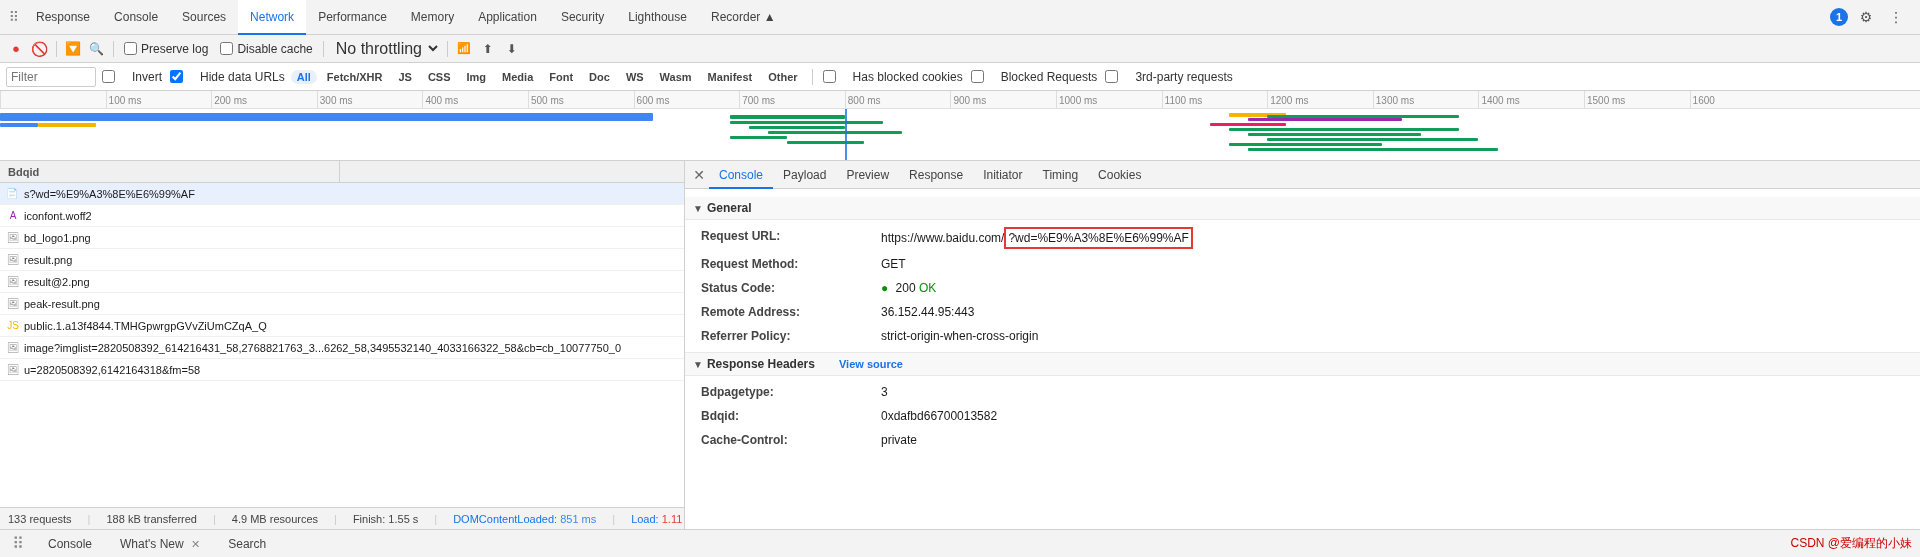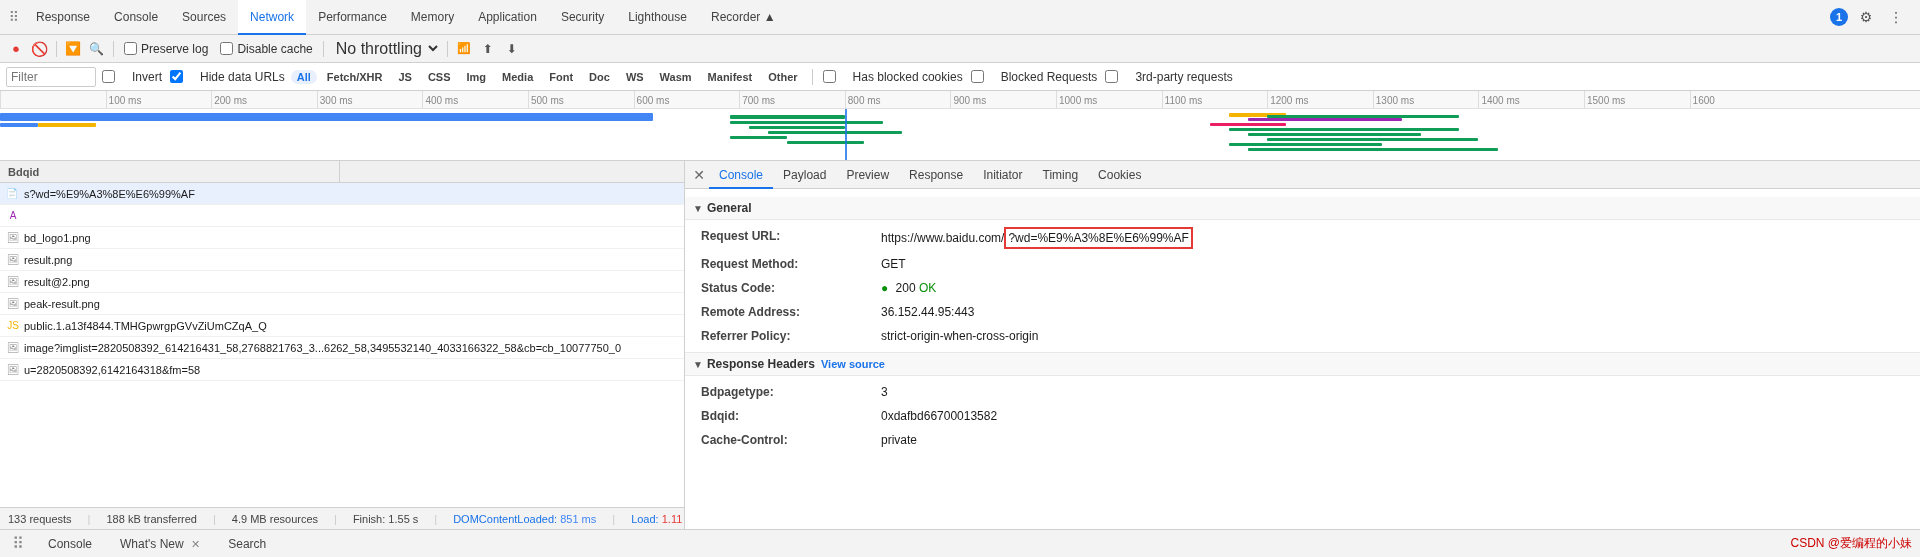--- a/index.html
+++ b/index.html
@@ -305,21 +305,21 @@
     .url-param {
       background: #fff;
       border: 2px solid #e53935;
       color: #1a1a1a;
       padding: 0 2px;
     }
     .status-green { color: #0a8f0a; margin-right: 4px; }
     .status-ok { color: #0a8f0a; }
 
     .response-header-section { border-top: 1px solid #e8e8e8; }
-    .view-source-link { color: #1a73e8; cursor: pointer; font-size: 11px; margin-left: 6px; }
+    .view-source-link { color: #1a73e8; cursor: pointer; font-size: 11px; margin-left: 24px; }
 
     
     .bottom-bar {
       background: #f3f3f3;
       border-top: 1px solid #d0d0d0;
       height: 28px;
       display: flex;
       align-items: center;
       padding: 0 8px;
       gap: 12px;
@@ -502,20 +502,21 @@
       <div class="requests-header">
         <div class="req-col-header req-col-name">Bdqid</div>
       </div>
       <div class="requests-list">
         <div class="request-row selected">
           <div class="req-icon" style="color:#4285f4; font-size:10px;">📄</div>
           <div class="req-name">s?wd=%E9%A3%8E%E6%99%AF</div>
         </div>
         <div class="request-row">
           <div class="req-icon" style="color:#9c27b0; font-size:10px;">A</div>
+          <div class="req-name">iconfont.woff2</div>
         </div>
         <div class="request-row">
           <div class="req-icon" style="color:#888; font-size:10px;">🖼</div>
           <div class="req-name">bd_logo1.png</div>
         </div>
         <div class="request-row">
           <div class="req-icon" style="color:#888; font-size:10px;">🖼</div>
           <div class="req-name">result.png</div>
         </div>
         <div class="request-row">

